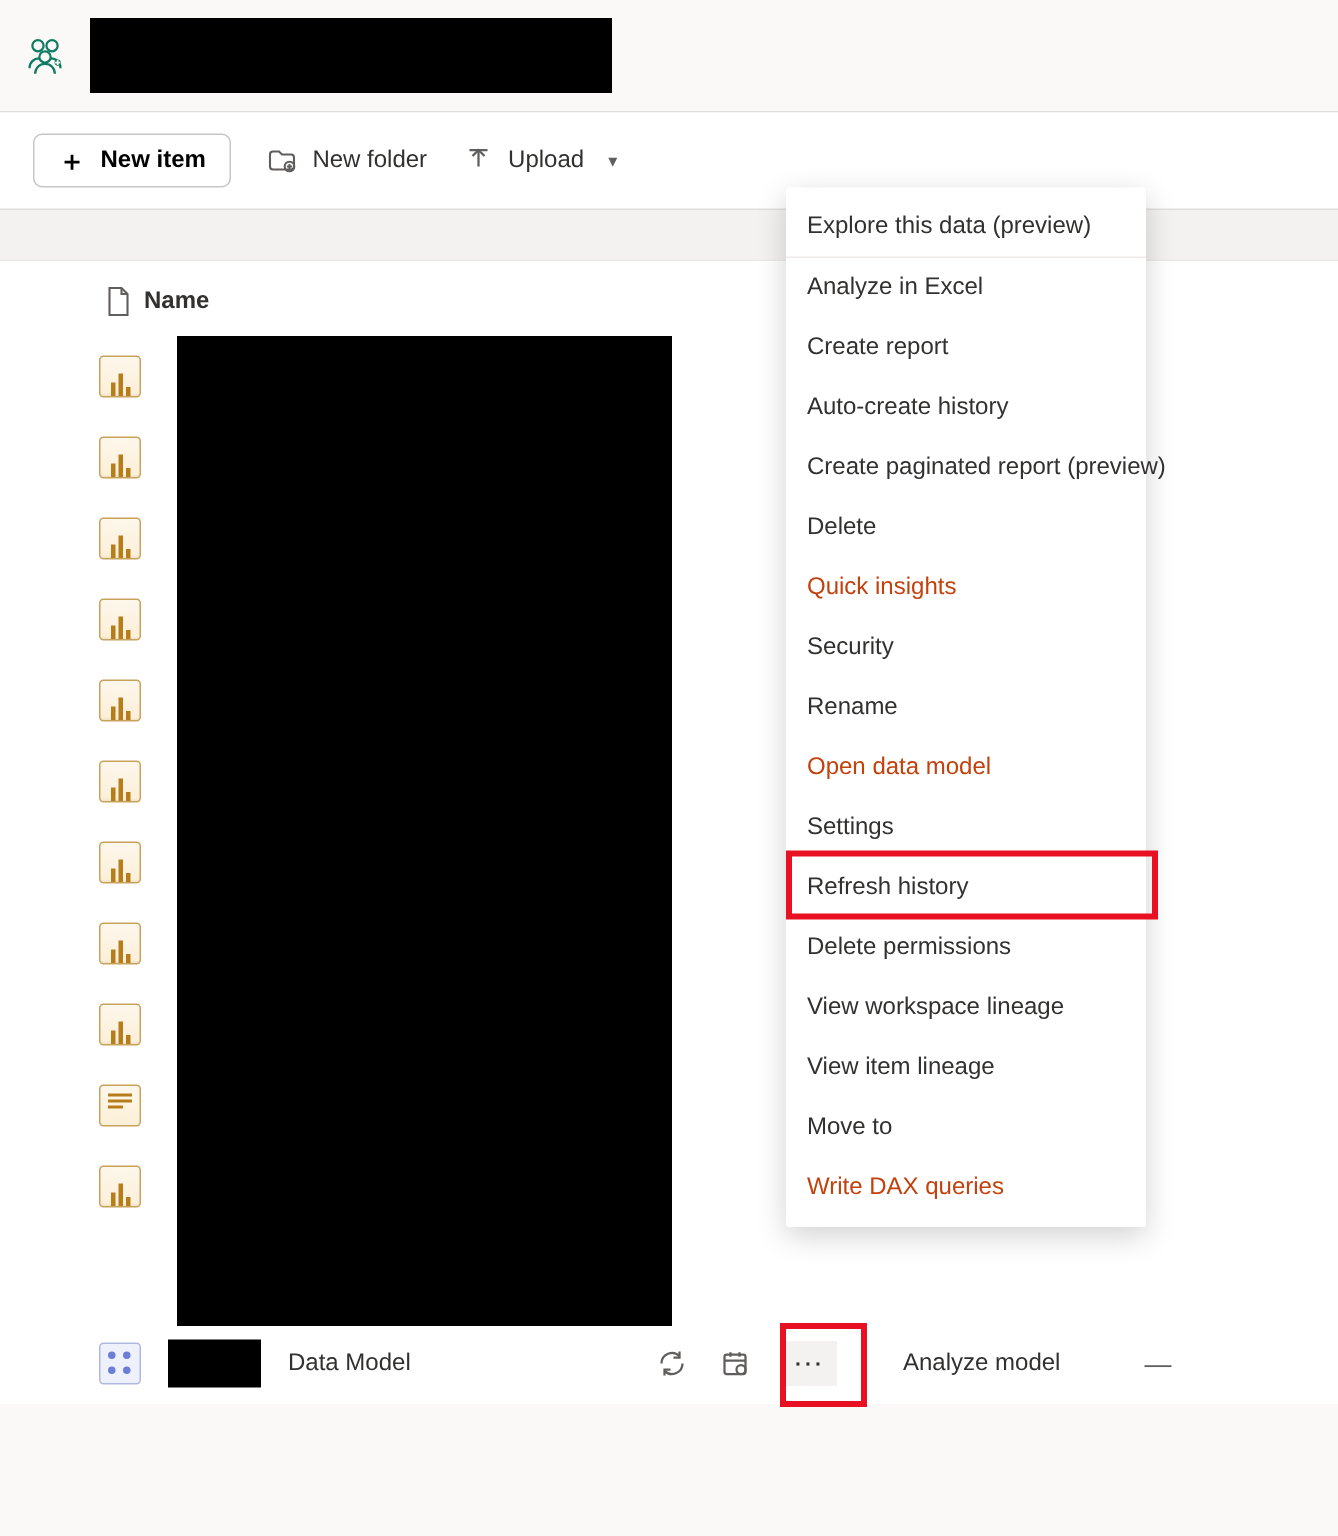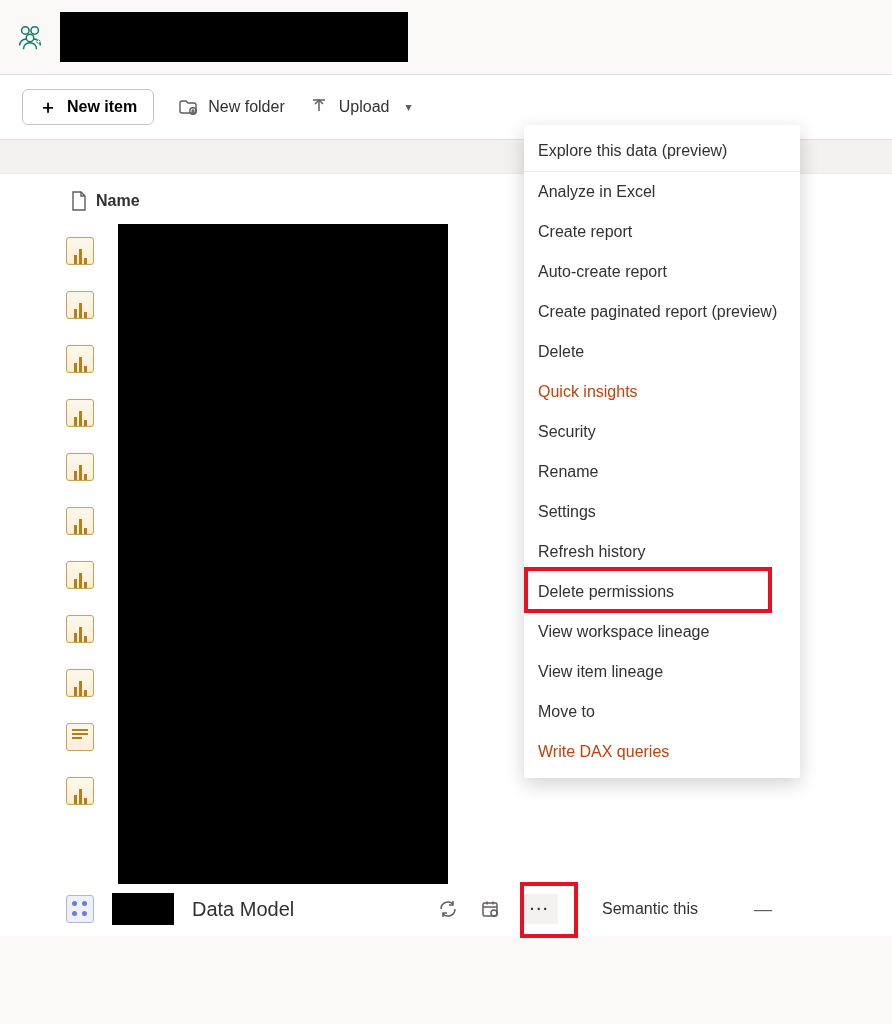--- a/index.html
+++ b/index.html
@@ -127,21 +127,21 @@
   .active-row {
     display:flex; align-items:center;
     height: 54px;
     padding-left: 66px;
     gap: 18px;
     position: relative;
   }
   .active-row .name-redact {
     background:#000; width:62px; height:32px;
   }
-  .active-row .row-name { font-size:20px; color:#323130; }
+  .active-row .row-name { font-size:16px; color:#323130; }
   .row-actions {
     position:absolute; left:438px; display:flex; align-items:center; gap:22px;
   }
   .row-actions .act { width:20px; height:20px; color:#605e5c; cursor:pointer; display:flex; align-items:center; justify-content:center; }
   .more-btn {
     width:36px; height:30px;
     background:#f3f2f1;
     display:flex; align-items:center; justify-content:center;
     cursor:pointer;
     font-weight:bold; letter-spacing:2px;
@@ -154,21 +154,21 @@
     border: 4px solid #e81123;
     pointer-events:none;
   }
   .item-type { font-size:16px; color:#323130; margin-left: 22px; }
   .dash { color:#605e5c; font-size:18px; margin-left: 34px; }
 
   
   .context-menu {
     position: absolute;
     left: 524px; top: 125px;
-    width: 276px;
+    width: 240px;
     background:#fff;
     box-shadow: 0 6px 20px rgba(0,0,0,0.18);
     border-radius: 2px;
     padding: 6px 0;
     z-index: 50;
     max-height: 800px;
   }
   .context-menu .mi {
     padding: 11px 14px;
     font-size: 16px;
@@ -354,39 +354,40 @@
           <rect x="3" y="4" width="14" height="13" rx="1.5"></rect>
           <line x1="3" y1="8" x2="17" y2="8"></line>
           <line x1="7" y1="2.5" x2="7" y2="5.5"></line>
           <line x1="13" y1="2.5" x2="13" y2="5.5"></line>
           <circle cx="14" cy="14" r="3"></circle>
         </svg>
       </div>
       <div class="more-btn">
         <span>···</span>
       </div>
-      <span class="item-type">Semantic this</span>
+      <span class="item-type">Analyze model</span>
       <span class="dash">—</span>
     </div>
 
     <div class="more-highlight"></div>
   </div>
 
 </div>
 
 <div class="context-menu">
   <div class="mi"><span>Explore this data (preview)</span></div>
   <div class="mi"><span>Analyze in Excel</span></div>
   <div class="mi"><span>Create report</span></div>
-  <div class="mi"><span>Auto-create report</span></div>
+  <div class="mi"><span>Auto-create history</span></div>
   <div class="mi"><span>Create paginated report (preview)</span></div>
   <div class="mi"><span>Delete</span></div>
   <div class="mi disabled"><span>Quick insights</span></div>
   <div class="mi"><span>Security</span></div>
   <div class="mi"><span>Rename</span></div>
+  <div class="mi disabled"><span>Open data model</span></div>
   <div class="mi"><span>Settings</span></div>
   <div class="mi"><span>Refresh history</span></div>
   <div class="mi"><span>Delete permissions</span></div>
   <div class="mi"><span>View workspace lineage</span></div>
   <div class="mi"><span>View item lineage</span></div>
   <div class="mi"><span>Move to</span></div>
   <div class="mi disabled"><span>Write DAX queries</span></div>
 
   <div class="settings-highlight"></div>
 </div>

